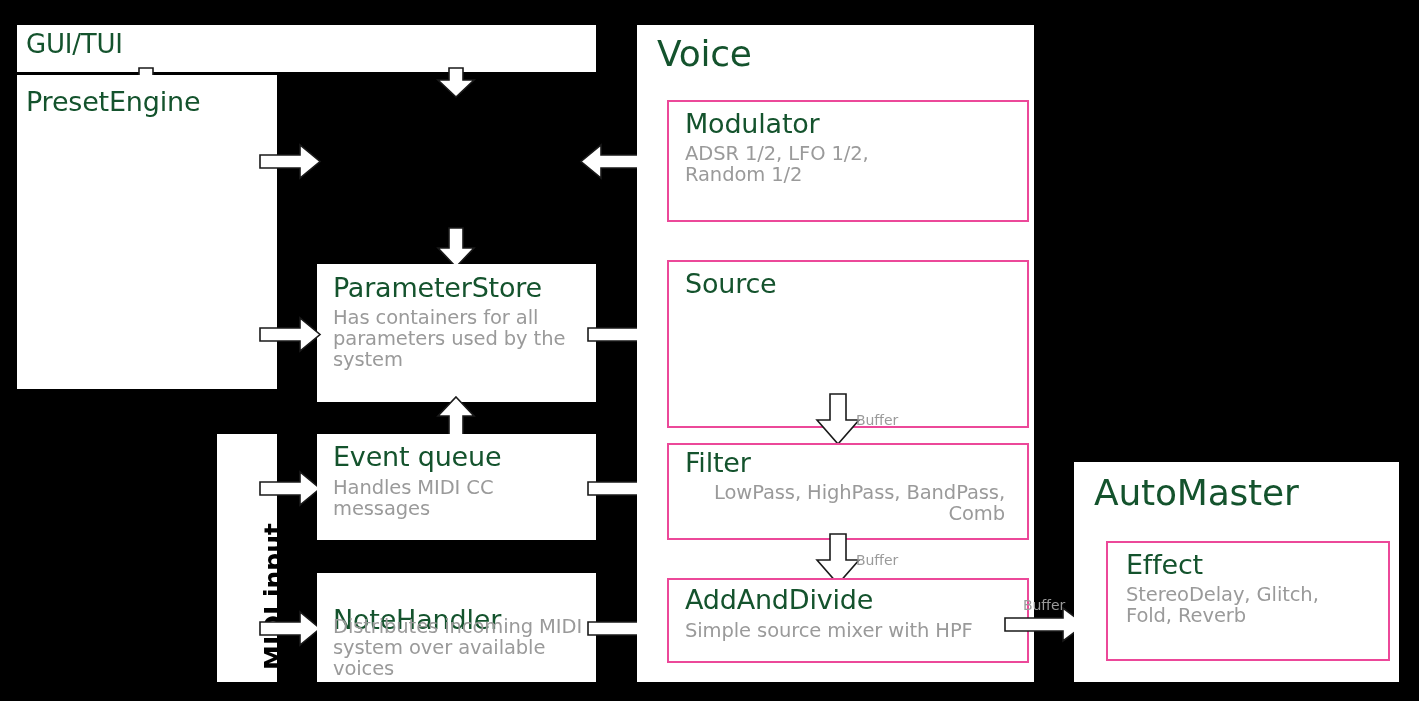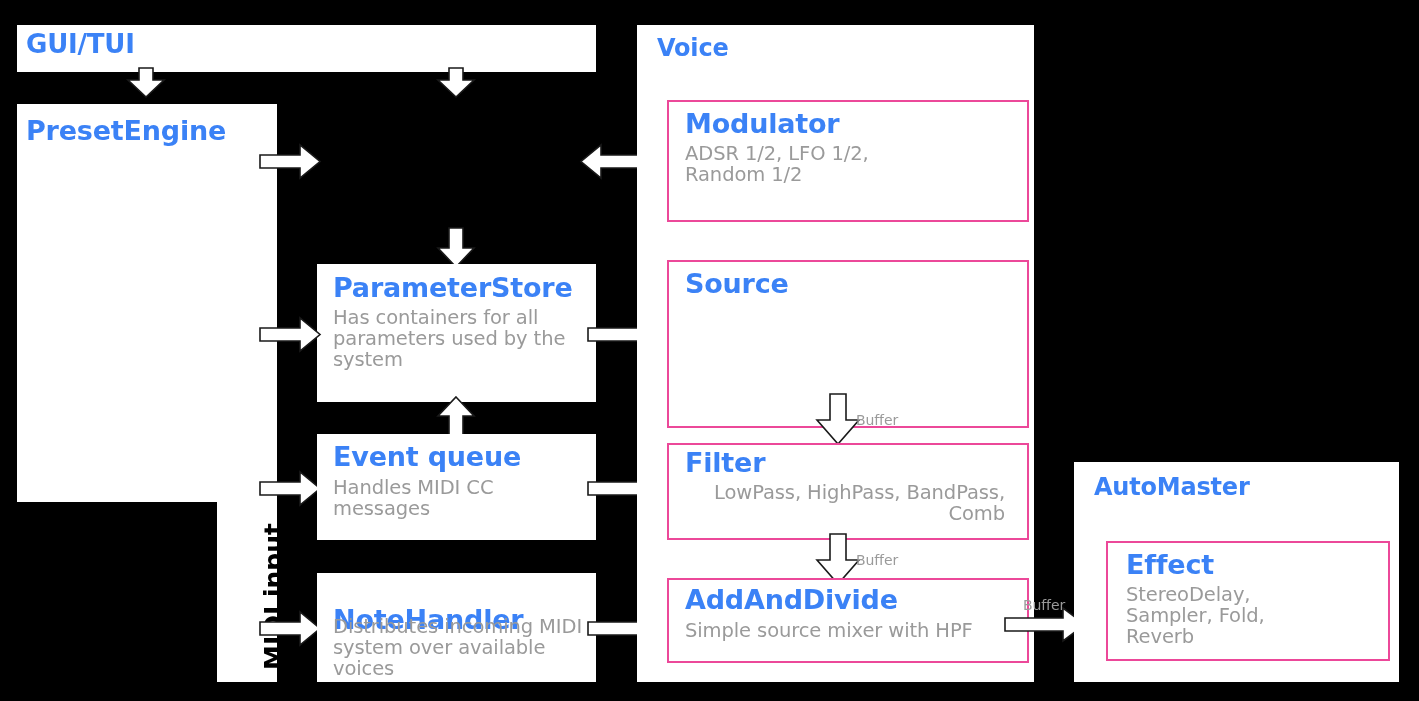--- a/index.html
+++ b/index.html
@@ -22,34 +22,34 @@
   
   .box {
     position: absolute;
     background: #ffffff;
     box-sizing: border-box;
   }
   .box.outer { border: none; }
   .box.inner { border: 2px solid #ec4899; margin-left: 12px; }
 
   .title {
-    font-weight: bold;
-    color: #3b82f6;
+    font-weight: normal;
+    color: #14532d;
     line-height: 1.02;
     letter-spacing: -0.2px;
     white-space: nowrap;
   }
   .desc {
     color: #9a9a9a;
     line-height: 1.08;
     letter-spacing: -0.1px;
   }
 
   
-  .t-28 { font-size: 24px; }
+  .t-28 { font-size: 36px; }
   .t-27 { font-size: 27px; }
   .t-26 { font-size: 26px; }
   .d-19 { font-size: 19.5px; }
 
   
   .vlabel {
     position: absolute;
     font-weight: bold;
     font-size: 25px;
     color: #000;
@@ -84,21 +84,21 @@
       <polygon points="13,0 27,0 27,12 38,12 20,29 2,12 13,12" fill="#ffffff" stroke="#1a1a1a" stroke-width="1.6"></polygon>
     </svg>
   </div>
 
   <div class="arrow" style="left:436px; top:68px;">
     <svg width="40" height="30" viewBox="0 0 40 30">
       <polygon points="13,0 27,0 27,12 38,12 20,29 2,12 13,12" fill="#ffffff" stroke="#1a1a1a" stroke-width="1.6"></polygon>
     </svg>
   </div>
 
-  <div class="box outer" style="left:17px; top:104px; width:260px; height:398px;">
+  <div class="box outer" style="left:17px; top:75px; width:260px; height:314px;">
     <div class="title t-27" style="position:absolute; left:9px; top:13px;">PresetEngine</div>
   </div>
 
   <div class="arrow" style="left:260px; top:144px;">
     <svg width="62" height="35" viewBox="0 0 62 35">
       <polygon points="0,11 40,11 40,1 60,17.5 40,34 40,24 0,24" fill="#ffffff" stroke="#1a1a1a" stroke-width="1.6"></polygon>
     </svg>
   </div>
 
 
@@ -218,16 +218,16 @@
     </svg>
   </div>
   <div class="buf" style="left:1023px; top:597px;">Buffer</div>
 
   <div class="box outer" style="left:1074px; top:462px; width:325px; height:220px;">
     <div class="title t-28" style="position:absolute; left:20px; top:13px;">AutoMaster</div>
   </div>
 
   <div class="box inner" style="left:1094px; top:541px; width:284px; height:120px;">
     <div class="title t-27" style="position:absolute; left:18px; top:8px;">Effect</div>
-    <div class="desc d-19" style="position:absolute; left:18px; top:41px; width:210px;">StereoDelay, Sampler, Fold, Reverb</div>
+    <div class="desc d-19" style="position:absolute; left:18px; top:41px; width:210px;">StereoDelay, Glitch, Fold, Reverb</div>
   </div>
 
 </div>
 
 </body></html>

